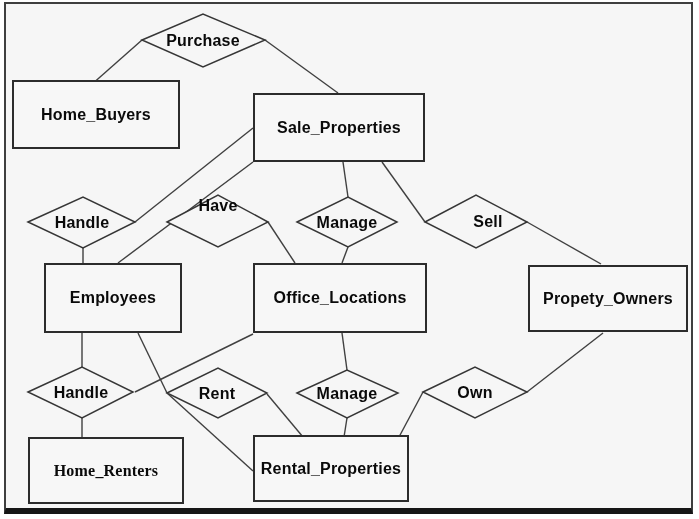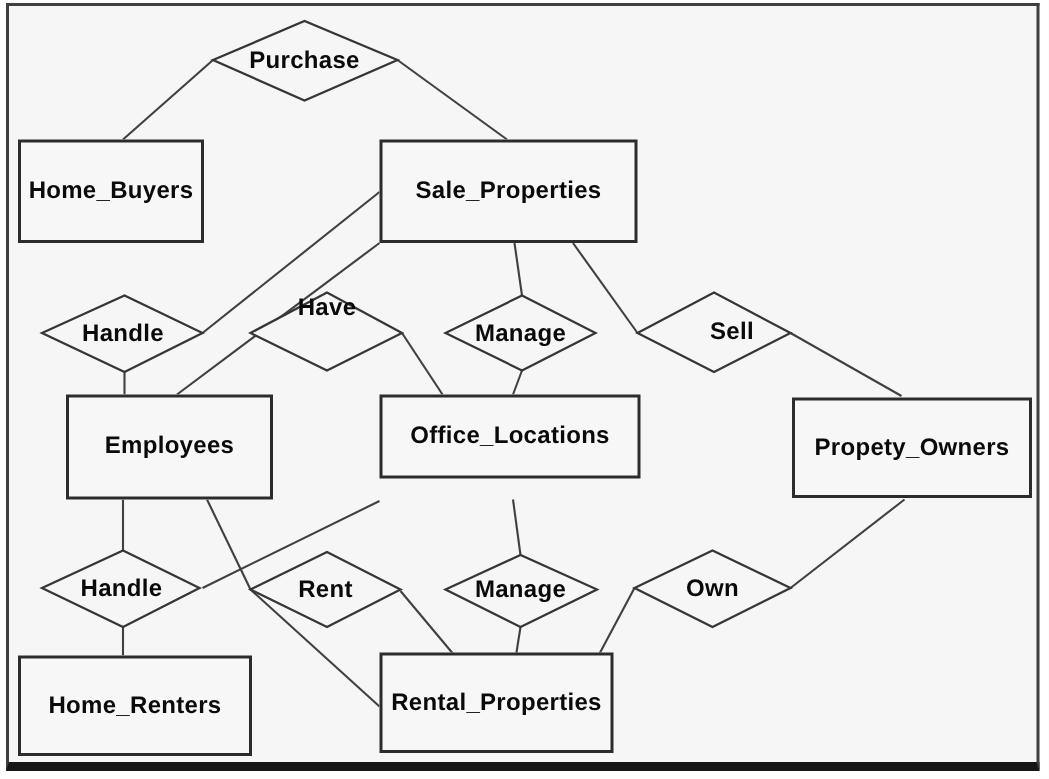--- a/index.html
+++ b/index.html
@@ -64,26 +64,26 @@
     <polygon points="28,222 83,197 135,222 83,248"></polygon>
     <polygon points="167,222 218,195 268,222 218,247"></polygon>
     <polygon points="297,222 348,197 397,222 348,247"></polygon>
     <polygon points="425,222 476,195 527,222 476,248"></polygon>
     <polygon points="28,392 82,367 133,392 82,418"></polygon>
     <polygon points="167,393 218,368 267,393 218,418"></polygon>
     <polygon points="297,393 347,370 398,393 347,418"></polygon>
     <polygon points="423,392 475,367 527,392 475,418"></polygon>
   </svg>
 
-  <div class="entity" style="left:12px;top:93px;width:124px;height:69px;">Home_Buyers</div>
+  <div class="entity" style="left:12px;top:80px;width:168px;height:69px;">Home_Buyers</div>
   <div class="entity" style="left:253px;top:93px;width:172px;height:69px;">Sale_Properties</div>
   <div class="entity" style="left:12px;top:263px;width:138px;height:70px;margin-left:32px;">Employees</div>
-  <div class="entity" style="left:253px;top:263px;width:174px;height:56px;">Office_Locations</div>
+  <div class="entity" style="left:253px;top:263px;width:174px;height:70px;">Office_Locations</div>
   <div class="entity" style="left:528px;top:265px;width:160px;height:67px;">Propety_Owners</div>
-  <div class="entity" style="left:12px;top:437px;width:156px;height:67px;">Home_Renters</div>
+  <div class="entity" style="left:28px;top:437px;width:156px;height:67px;font-family:Liberation Serif, serif;">Home_Renters</div>
   <div class="entity" style="left:253px;top:435px;width:156px;height:67px;">Rental_Properties</div>
 
   <div class="dlabel" style="left:203px;top:41px;">Purchase</div>
   <div class="dlabel" style="left:82px;top:223px;">Handle</div>
   <div class="dlabel" style="left:218px;top:206px;text-align:right;">Have</div>
   <div class="dlabel" style="left:347px;top:223px;">Manage</div>
   <div class="dlabel" style="left:488px;top:222px;">Sell</div>
   <div class="dlabel" style="left:81px;top:393px;">Handle</div>
   <div class="dlabel" style="left:217px;top:394px;text-align:right;">Rent</div>
   <div class="dlabel" style="left:347px;top:394px;">Manage</div>

